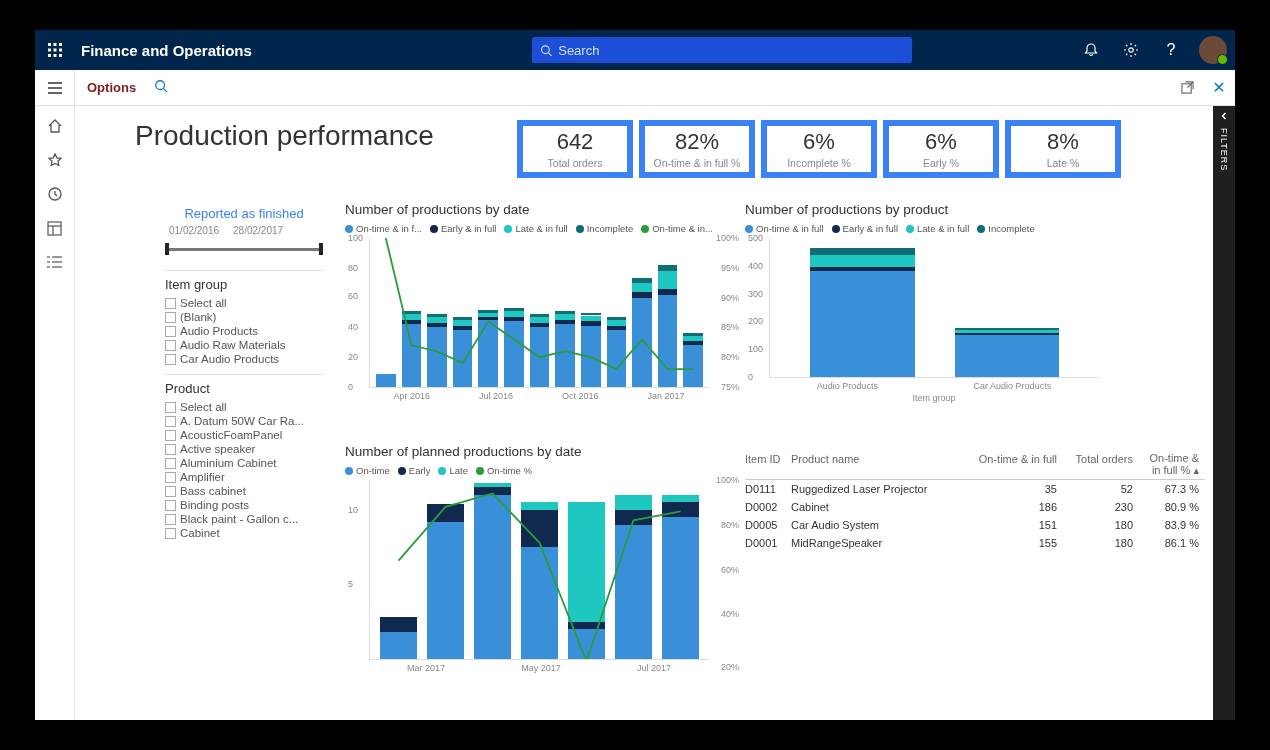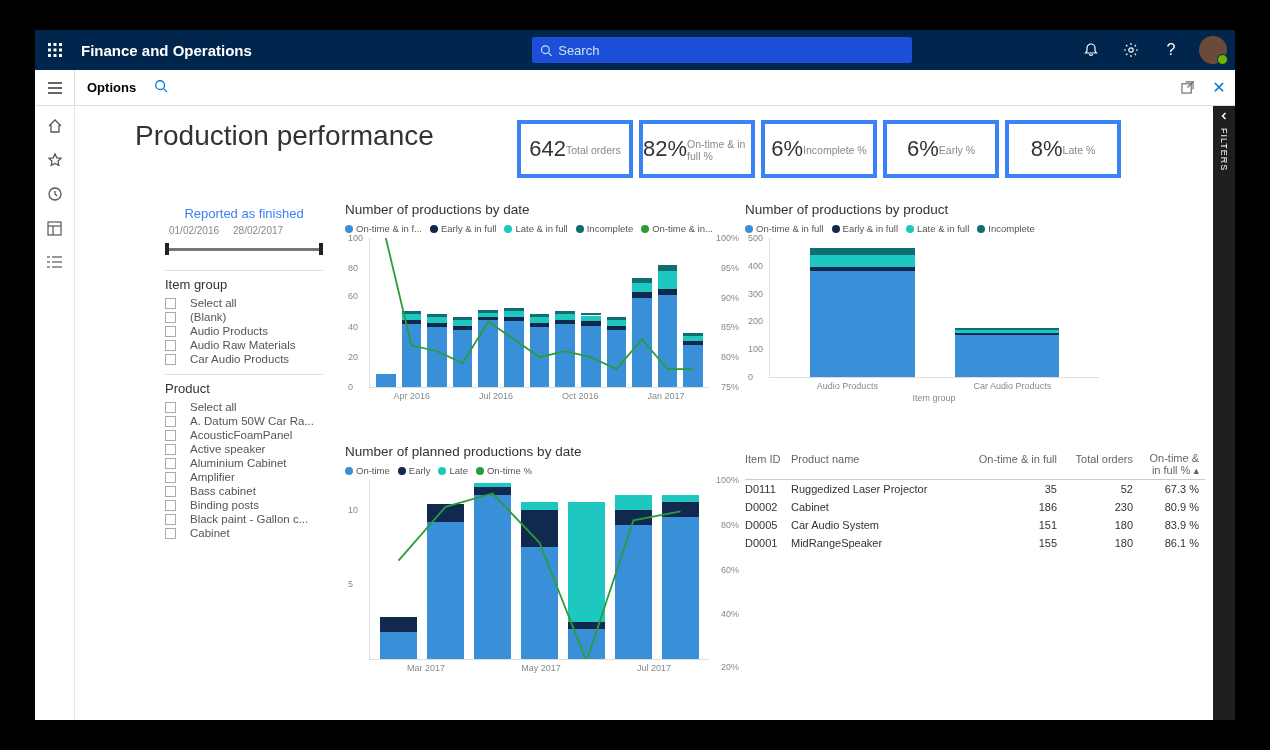--- a/index.html
+++ b/index.html
@@ -10,46 +10,46 @@
 .brand { font-size: 15px; font-weight: 600; margin-left: 6px; }
 .search-box { margin-left: 280px; width: 380px; height: 26px; background: #1d4ed8; border-radius: 2px; display: flex; align-items: center; padding: 0 8px; }
 .search-box input { background: transparent; border: none; color: #fff; font-size: 13px; margin-left: 6px; width: 100%; outline: none; }
 .search-box input::placeholder { color: #cfe0f0; }
 .tb-right { margin-left: auto; display: flex; align-items: center; }
 .tb-icon { width: 40px; height: 40px; display: flex; align-items: center; justify-content: center; cursor: pointer; color: #fff; }
 .avatar { width: 28px; height: 28px; border-radius: 50%; background: #6b4a3a; margin: 0 8px; position: relative; }
 .avatar::after { content: ""; position: absolute; right: -1px; bottom: -1px; width: 9px; height: 9px; border-radius: 50%; background: #6bb700; border: 1px solid #00264d; }
 .cmdbar { height: 36px; border-bottom: 1px solid #e0e0e0; display: flex; align-items: center; }
 .hamburger { width: 40px; height: 36px; display: flex; align-items: center; justify-content: center; border-right: 1px solid #e0e0e0; cursor: pointer; }
-.options { font-size: 13px; font-weight: 600; margin-left: 12px; color: #000000; cursor: pointer; }
+.options { font-size: 13px; font-weight: 600; margin-left: 12px; color: #7f1d1d; cursor: pointer; }
 .cmd-search { margin-left: 18px; color: #0078d4; cursor: pointer; }
 .cmd-right { margin-left: auto; display: flex; align-items: center; }
 .cmd-right .ico { width: 32px; height: 32px; display: flex; align-items: center; justify-content: center; cursor: pointer; }
 .close-x { color: #0078d4; font-size: 16px; }
 .body { flex: 1; display: flex; overflow: hidden; }
 .leftnav { width: 40px; border-right: 1px solid #e5e5e5; display: flex; flex-direction: column; align-items: center; padding-top: 10px; gap: 14px; }
 .leftnav .nav-icon { width: 20px; height: 20px; display: flex; align-items: center; justify-content: center; color: #555; cursor: pointer; }
 .content { flex: 1; position: relative; overflow: hidden; padding: 14px 0 0 60px; }
 .page-title { font-size: 28px; font-weight: 300; color: #333; }
 .kpis { position: absolute; top: 14px; left: 442px; display: flex; gap: 6px; }
-.kpi { width: 116px; height: 58px; border: 4px solid #3b82f6; display: flex; align-items: center; justify-content: center; }
+.kpi { width: 116px; height: 58px; border: 6px solid #3b82f6; display: flex; flex-direction: column; align-items: center; justify-content: center; }
 .kpi .val { font-size: 22px; font-weight: 300; color: #333; }
 .kpi .lbl { font-size: 10.5px; color: #888; margin-top: 2px; }
 .filters-rail { position: absolute; right: 0; top: 0; bottom: 0; width: 22px; background: #1f1f1f; color: #fff; display: flex; flex-direction: column; align-items: center; padding-top: 6px; gap: 8px; cursor: pointer; }
 .filters-rail span { writing-mode: vertical-rl; font-size: 9px; letter-spacing: 1px; }
 .filter-panel { position: absolute; left: 90px; top: 100px; width: 158px; }
 .fp-title { font-size: 13px; color: #3b82f6; margin-bottom: 4px; text-align: center; }
 .fp-dates { display: flex; gap: 14px; font-size: 10px; color: #888; margin-bottom: 6px; padding-left: 4px;}
 .fp-slider { height: 14px; position: relative; margin-bottom: 14px; }
 .fp-slider .track { position: absolute; top: 6px; left: 0; right: 0; height: 3px; background: #777; }
 .fp-slider .thumb { position: absolute; top: 1px; width: 4px; height: 12px; background: #222; }
 .fg { border-top: 1px solid #e0e0e0; padding-top: 6px; margin-bottom: 8px; }
 .fg-title { font-size: 13px; color: #333; margin-bottom: 4px; }
 .fg-list { }
-.fg-item { display: flex; align-items: center; gap: 14px; font-size: 11.5px; color: #555; padding: 1px 0; cursor: pointer; }
+.fg-item { display: flex; align-items: center; gap: 4px; font-size: 11.5px; color: #555; padding: 1px 0; cursor: pointer; }
 .fg-item .cb { width: 11px; height: 11px; border: 1px solid #aaa; flex: none; }
 .chart-wrap { position: absolute; }
 .chart-title { font-size: 13.5px; color: #333; margin-bottom: 6px; }
 .legend { font-size: 9.5px; color: #555; margin-bottom: 4px; }
 .legend .dot { display: inline-block; width: 8px; height: 8px; border-radius: 50%; margin: 0 3px 0 8px; vertical-align: middle; }
 .legend .dot:first-child{margin-left:0}
 .chart-box { position: relative; border-left: 1px solid #ddd; border-bottom: 1px solid #ddd; }
 .ytick { position: absolute; left: -22px; font-size: 9px; color: #888; transform: translateY(-50%); }
 .y2tick { position: absolute; right: -30px; font-size: 9px; color: #888; transform: translateY(-50%); }
 .xlabels { display: flex; justify-content: space-around; font-size: 9px; color: #888; margin-top: 3px; }

